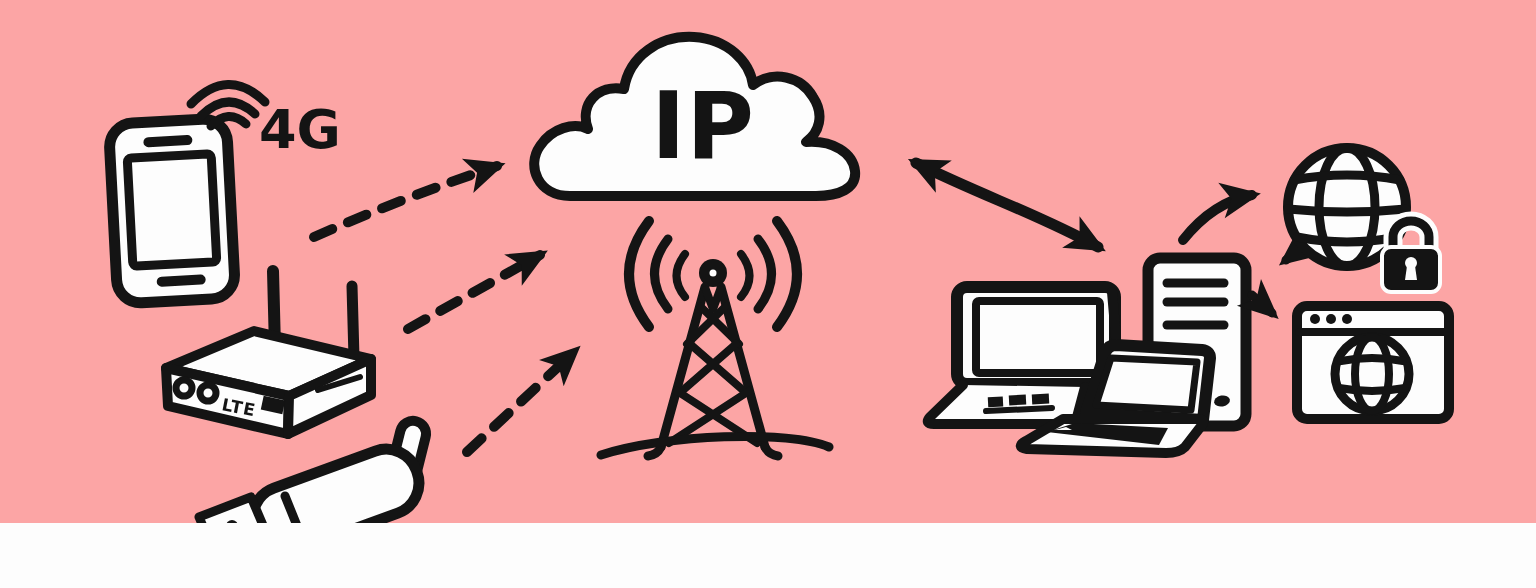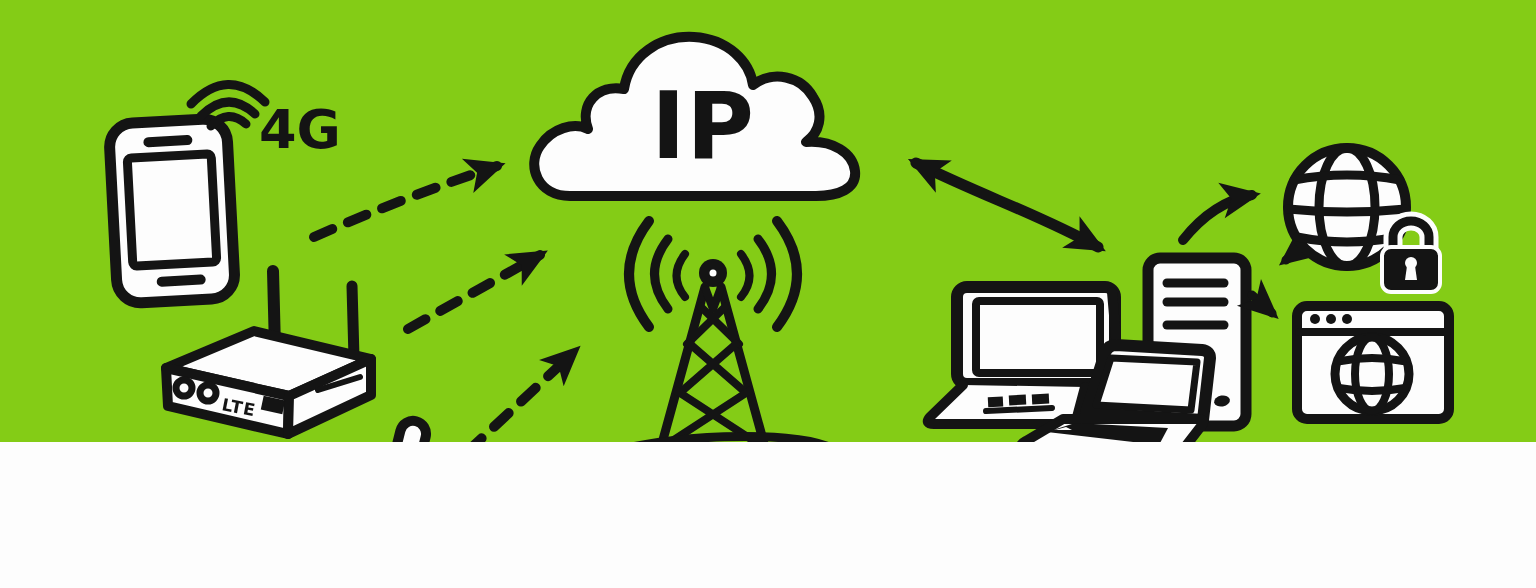--- a/index.html
+++ b/index.html
@@ -1,16 +1,16 @@
 <!DOCTYPE html>
 <html><head>
 <meta charset="utf-8">
 <style>
   html,body{margin:0;padding:0;background:#fdfdfd;}
-  .stage{width:1536px;height:442px;position:relative;background:#84cc16;overflow:hidden;}
+  .stage{width:1536px;height:523px;position:relative;background:#fca5a5;overflow:hidden;}
   svg{display:block;}
   .ink{stroke:#141414;fill:none;stroke-linecap:round;stroke-linejoin:round;}
   .fillink{fill:#141414;stroke:none;}
   .fillwhite{fill:#fdfdfd;}
   text{font-family:"DejaVu Sans", sans-serif;font-weight:bold;fill:#141414;}
   .label-xl{font-size:92px;text-anchor:middle;letter-spacing:1px;}
   .label-lg{font-size:54px;text-anchor:middle;}
   .label-sm{font-size:17px;text-anchor:start;letter-spacing:1px;}
 </style>
 </head>

